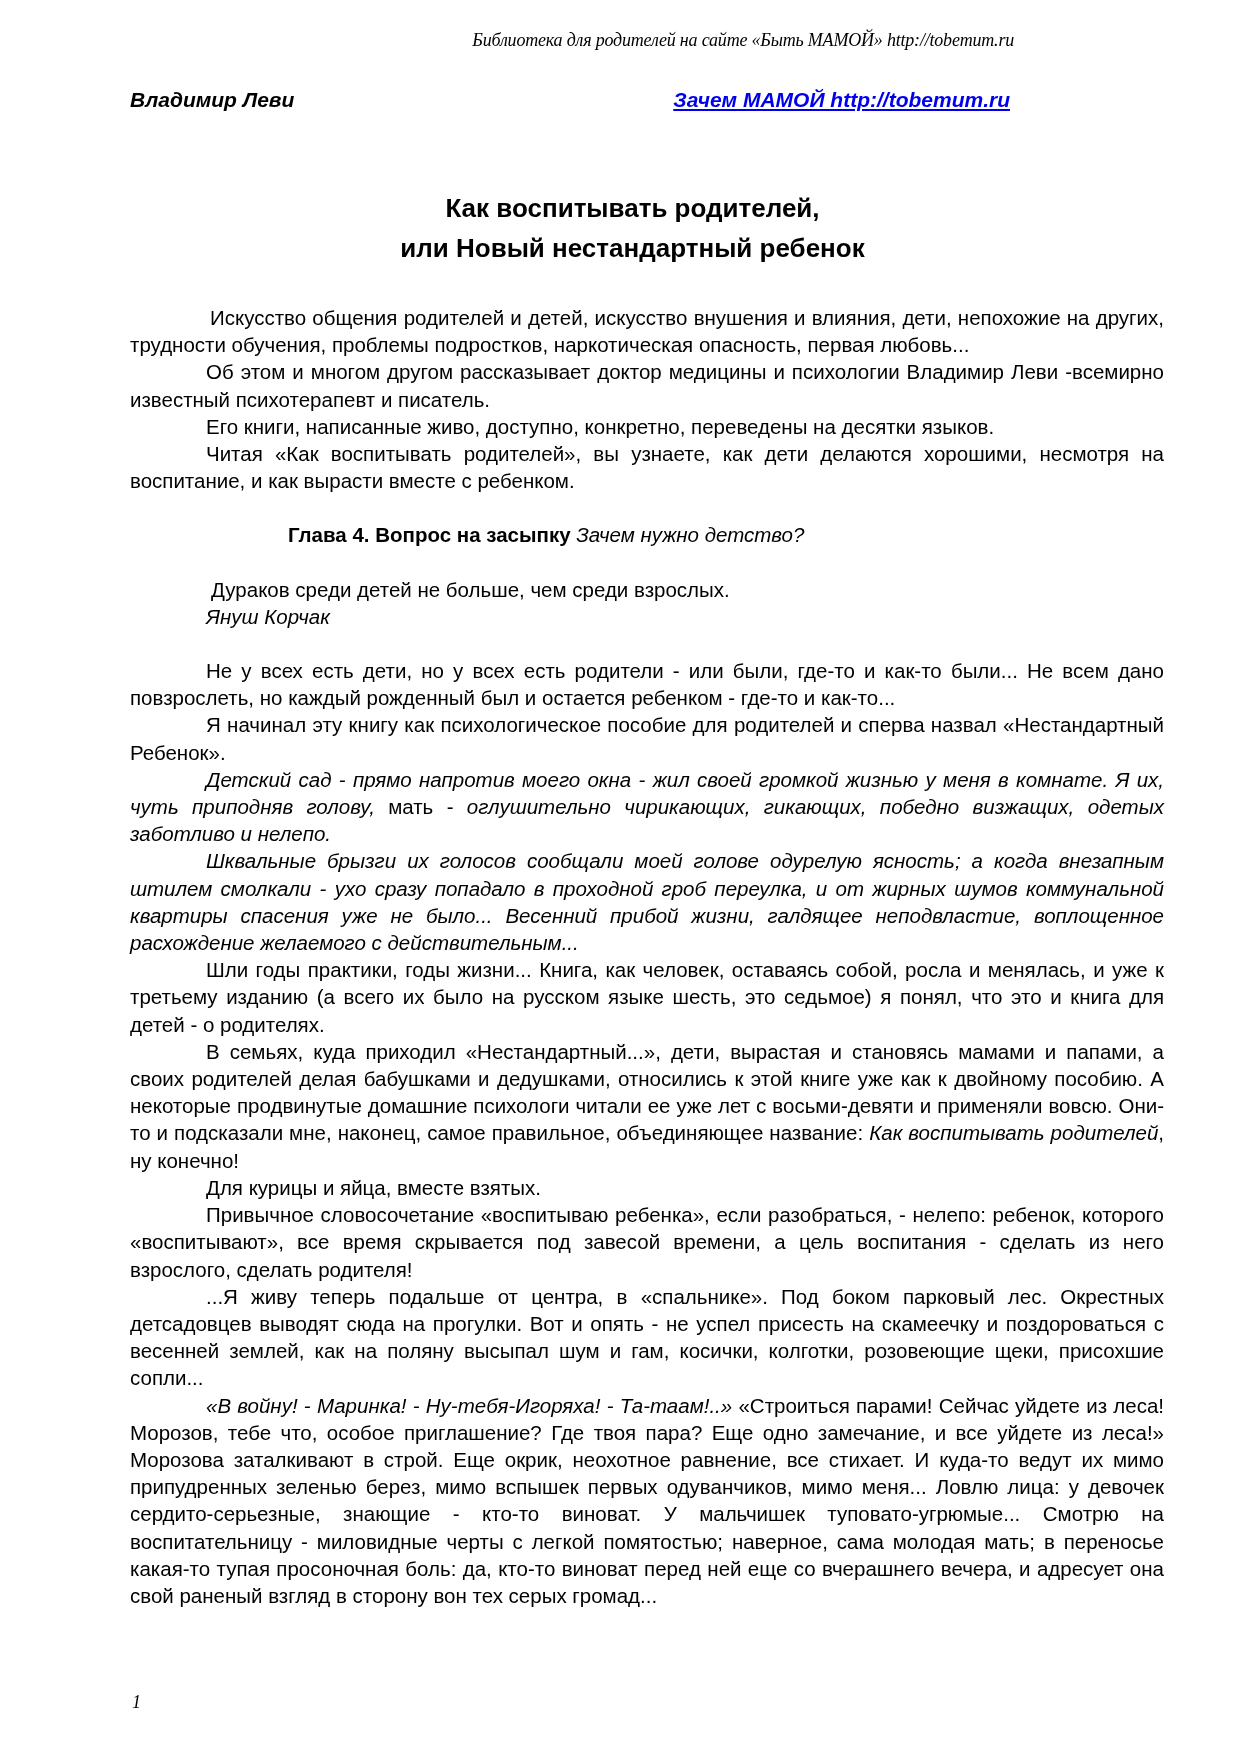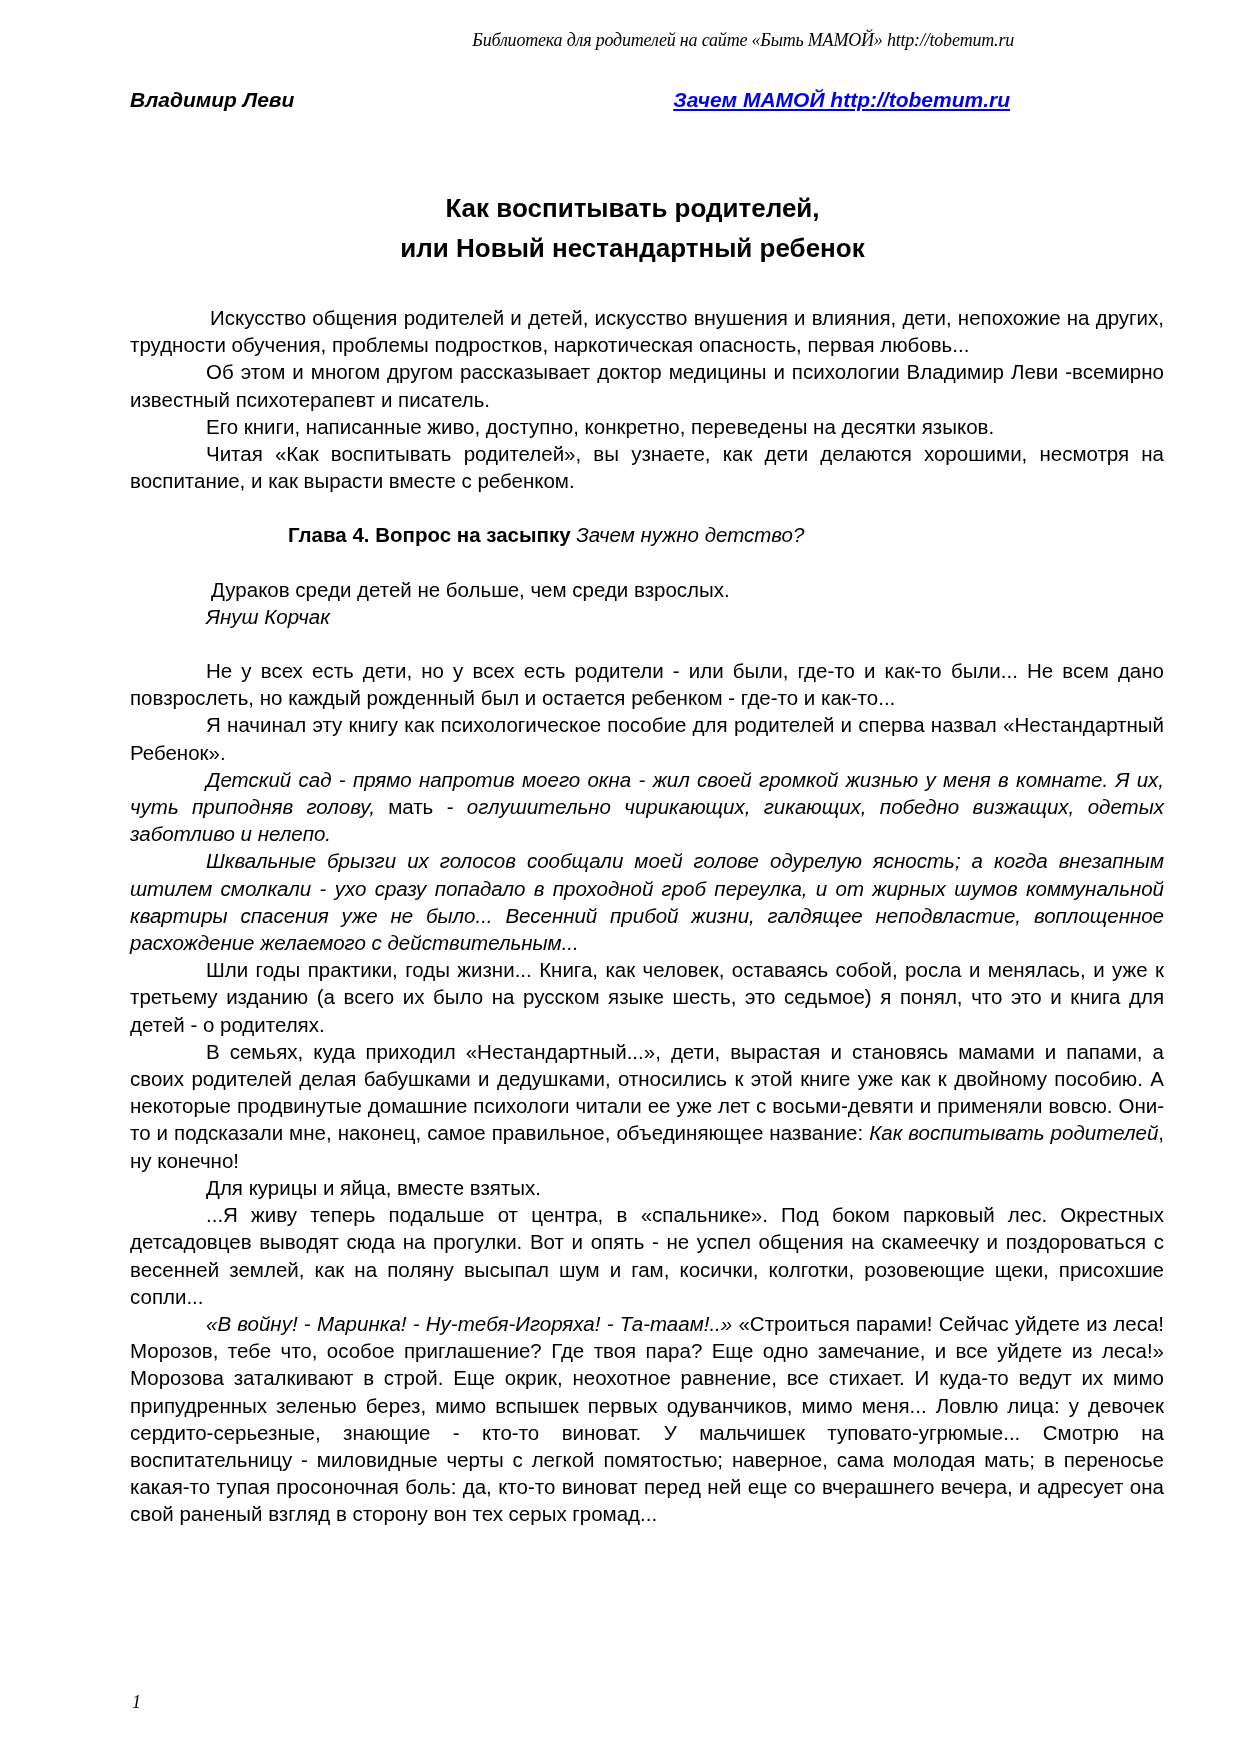--- a/index.html
+++ b/index.html
@@ -154,19 +154,20 @@
     <div class="gap"></div>
 
     <div>
       <p><span>Не у всех есть дети, но у всех есть родители - или были, где-то и как-то были... Не всем дано повзрослеть, но каждый рожденный был и остается ребенком - где-то и как-то...</span></p>
       <p><span>Я начинал эту книгу как психологическое пособие для родителей и сперва назвал «Нестандартный Ребенок».</span></p>
       <p><span class="it">Детский сад - прямо напротив моего окна - жил своей громкой жизнью у меня в комнате. Я их, чуть приподняв голову, </span><span>мать - </span><span class="it">оглушительно чирикающих, гикающих, победно визжащих, одетых заботливо и нелепо.</span></p>
       <p><span class="it">Шквальные брызги их голосов сообщали моей голове одурелую ясность; а когда внезапным штилем смолкали - ухо сразу попадало в проходной гроб переулка, и от жирных шумов коммунальной квартиры спасения уже не было... Весенний прибой жизни, галдящее неподвластие, воплощенное расхождение желаемого с действительным...</span></p>
       <p><span>Шли годы практики, годы жизни... Книга, как человек, оставаясь собой, росла и менялась, и уже к третьему изданию (а всего их было на русском языке шесть, это седьмое) я понял, что это и книга для детей - о родителях.</span></p>
       <p><span>В семьях, куда приходил «Нестандартный...», дети, вырастая и становясь мамами и папами, а своих родителей делая бабушками и дедушками, относились к этой книге уже как к двойному пособию. А некоторые продвинутые домашние психологи читали ее уже лет с восьми-девяти и применяли вовсю. Они-то и подсказали мне, наконец, самое правильное, объединяющее название: </span><span class="it">Как воспитывать родителей</span><span>, ну конечно!</span></p>
       <p><span>Для курицы и яйца, вместе взятых.</span></p>
-      <p><span>...Я живу теперь подальше от центра, в «спальнике». Под боком парковый лес. Окрестных детсадовцев выводят сюда на прогулки. Вот и опять - не успел общения на скамеечку и поздороваться с весенней землей, как на поляну высыпал шум и гам, косички, колготки, розовеющие щеки, присохшие сопли...</span></p>
+      <p><span>Привычное словосочетание «воспитываю ребенка», если разобраться, - нелепо: ребенок, которого «воспитывают», все время скрывается под завесой времени, а цель воспитания - сделать из него взрослого, сделать родителя!</span></p>
+      <p><span>...Я живу теперь подальше от центра, в «спальнике». Под боком парковый лес. Окрестных детсадовцев выводят сюда на прогулки. Вот и опять - не успел присесть на скамеечку и поздороваться с весенней землей, как на поляну высыпал шум и гам, косички, колготки, розовеющие щеки, присохшие сопли...</span></p>
       <p><span class="it">«В войну! - Маринка! - Ну-тебя-Игоряха! - Та-таам!..»</span><span> «Строиться парами! Сейчас уйдете из леса! Морозов, тебе что, особое приглашение? Где твоя пара? Еще одно замечание, и все уйдете из леса!» Морозова заталкивают в строй. Еще окрик, неохотное равнение, все стихает. И куда-то ведут их мимо припудренных зеленью берез, мимо вспышек первых одуванчиков, мимо меня... Ловлю лица: у девочек сердито-серьезные, знающие - кто-то виноват. У мальчишек туповато-угрюмые... Смотрю на воспитательницу - миловидные черты с легкой помятостью; наверное, сама молодая мать; в переносье какая-то тупая просоночная боль: да, кто-то виноват перед ней еще со вчерашнего вечера, и адресует она свой раненый взгляд в сторону вон тех серых громад...</span></p>
     </div>
   </div>
 
   <div class="page-number">1</div>
 </div>
 
 </body></html>

